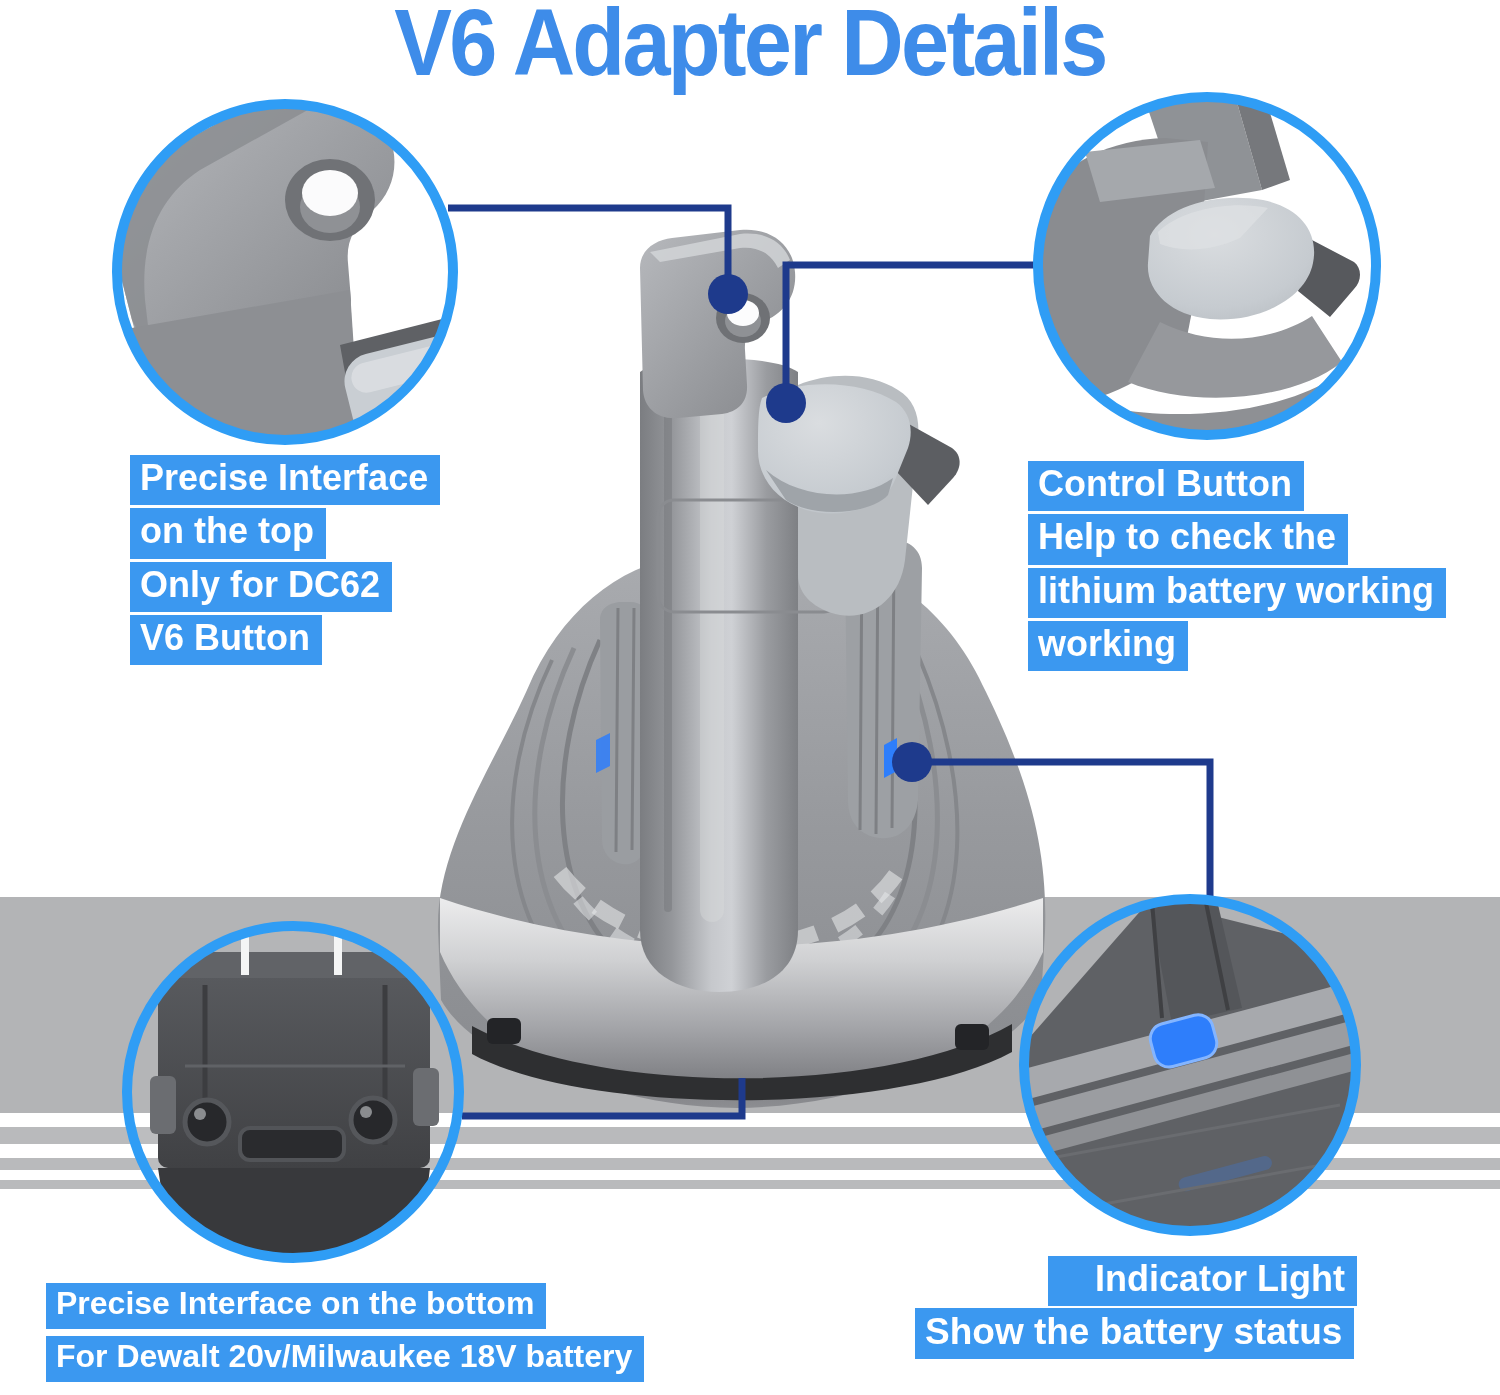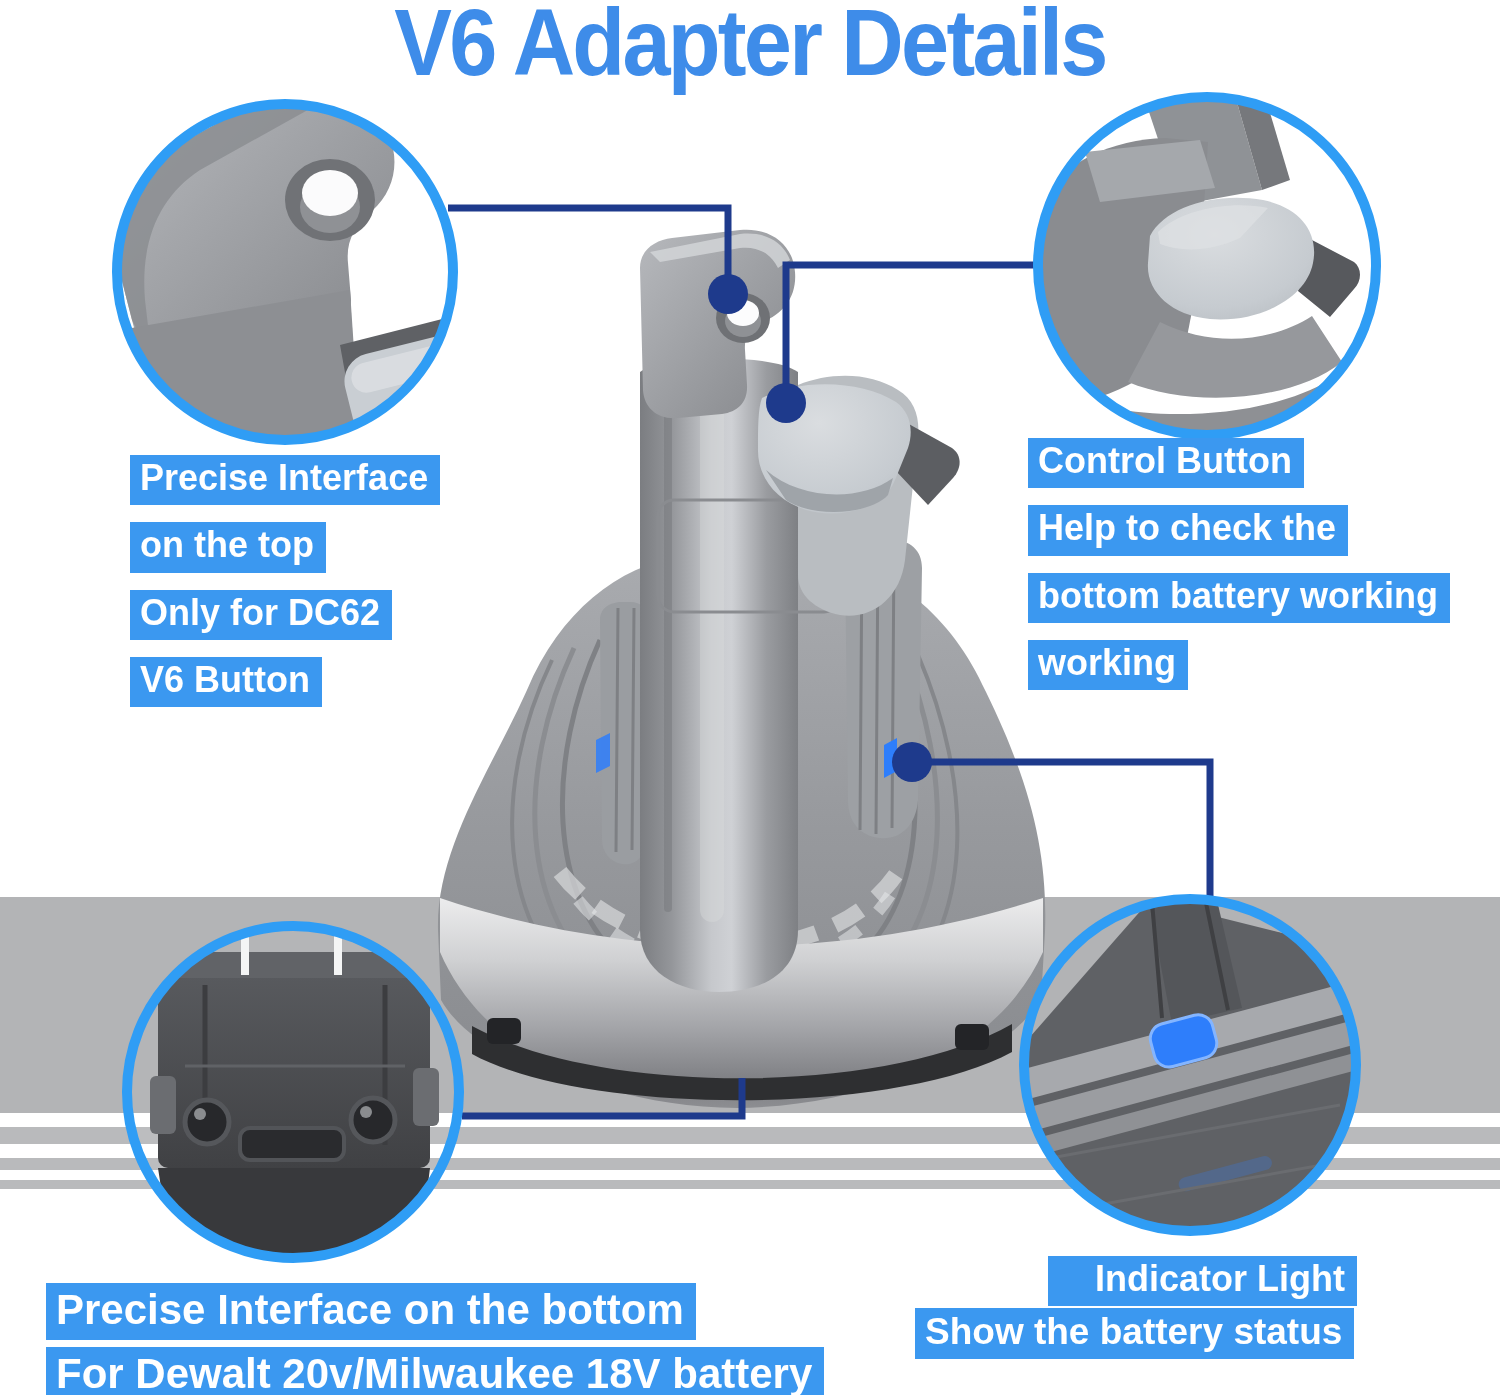--- a/index.html
+++ b/index.html
@@ -15,27 +15,27 @@
   .stripe-3{top:1180px;height:9px;}
   svg.art{position:absolute;left:0;top:0;}
   .title{
     position:absolute;left:0;top:-6px;width:1500px;text-align:center;
     font-size:94px;font-weight:bold;letter-spacing:-3px;line-height:1.05;
     color:#3e8ce9;transform:scaleX(.92);transform-origin:50% 0;
   }
   .lgroup{position:absolute;display:flex;flex-direction:column;align-items:flex-start;}
   .lbl{
     display:inline-block;background:#3b98f0;color:#ffffff;font-weight:bold;
-    font-size:36px;line-height:1.12;padding:3px 12px 7px 10px;margin-bottom:17px;
+    font-size:36px;line-height:1.12;padding:3px 12px 7px 10px;margin-bottom:3px;
     white-space:nowrap;
   }
   .g-tl{left:130px;top:455px;}
-  .g-tr{left:1028px;top:438px;}
+  .g-tr{left:1028px;top:461px;}
   .g-bl{left:46px;top:1283px;}
-  .g-bl .lbl{font-size:42px;margin-bottom:7px;}
+  .g-bl .lbl{font-size:32px;margin-bottom:7px;}
   .lbl.pos-br1{position:absolute;left:1048px;top:1256px;padding-left:47px;}
   .lbl.pos-br2{position:absolute;left:915px;top:1308px;font-size:37px;}
 </style>
 </head>
 <body>
 
 <div id="canvas">
 
   <div class="band band-main"></div>
   <div class="stripe stripe-1"></div>
@@ -248,21 +248,21 @@
   <div class="lgroup g-tl">
     <div class="lbl">Precise Interface</div>
     <div class="lbl">on the top</div>
     <div class="lbl">Only for DC62</div>
     <div class="lbl">V6 Button</div>
   </div>
 
   <div class="lgroup g-tr">
     <div class="lbl">Control Button</div>
     <div class="lbl">Help to check the</div>
-    <div class="lbl">bottom battery working</div>
+    <div class="lbl">lithium battery working</div>
     <div class="lbl">working</div>
   </div>
 
   <div class="lgroup g-bl">
     <div class="lbl">Precise Interface on the bottom</div>
     <div class="lbl">For Dewalt 20v/Milwaukee 18V battery</div>
   </div>
 
   <div class="lbl pos-br1">Indicator Light</div>
   <div class="lbl pos-br2">Show the battery status</div>

